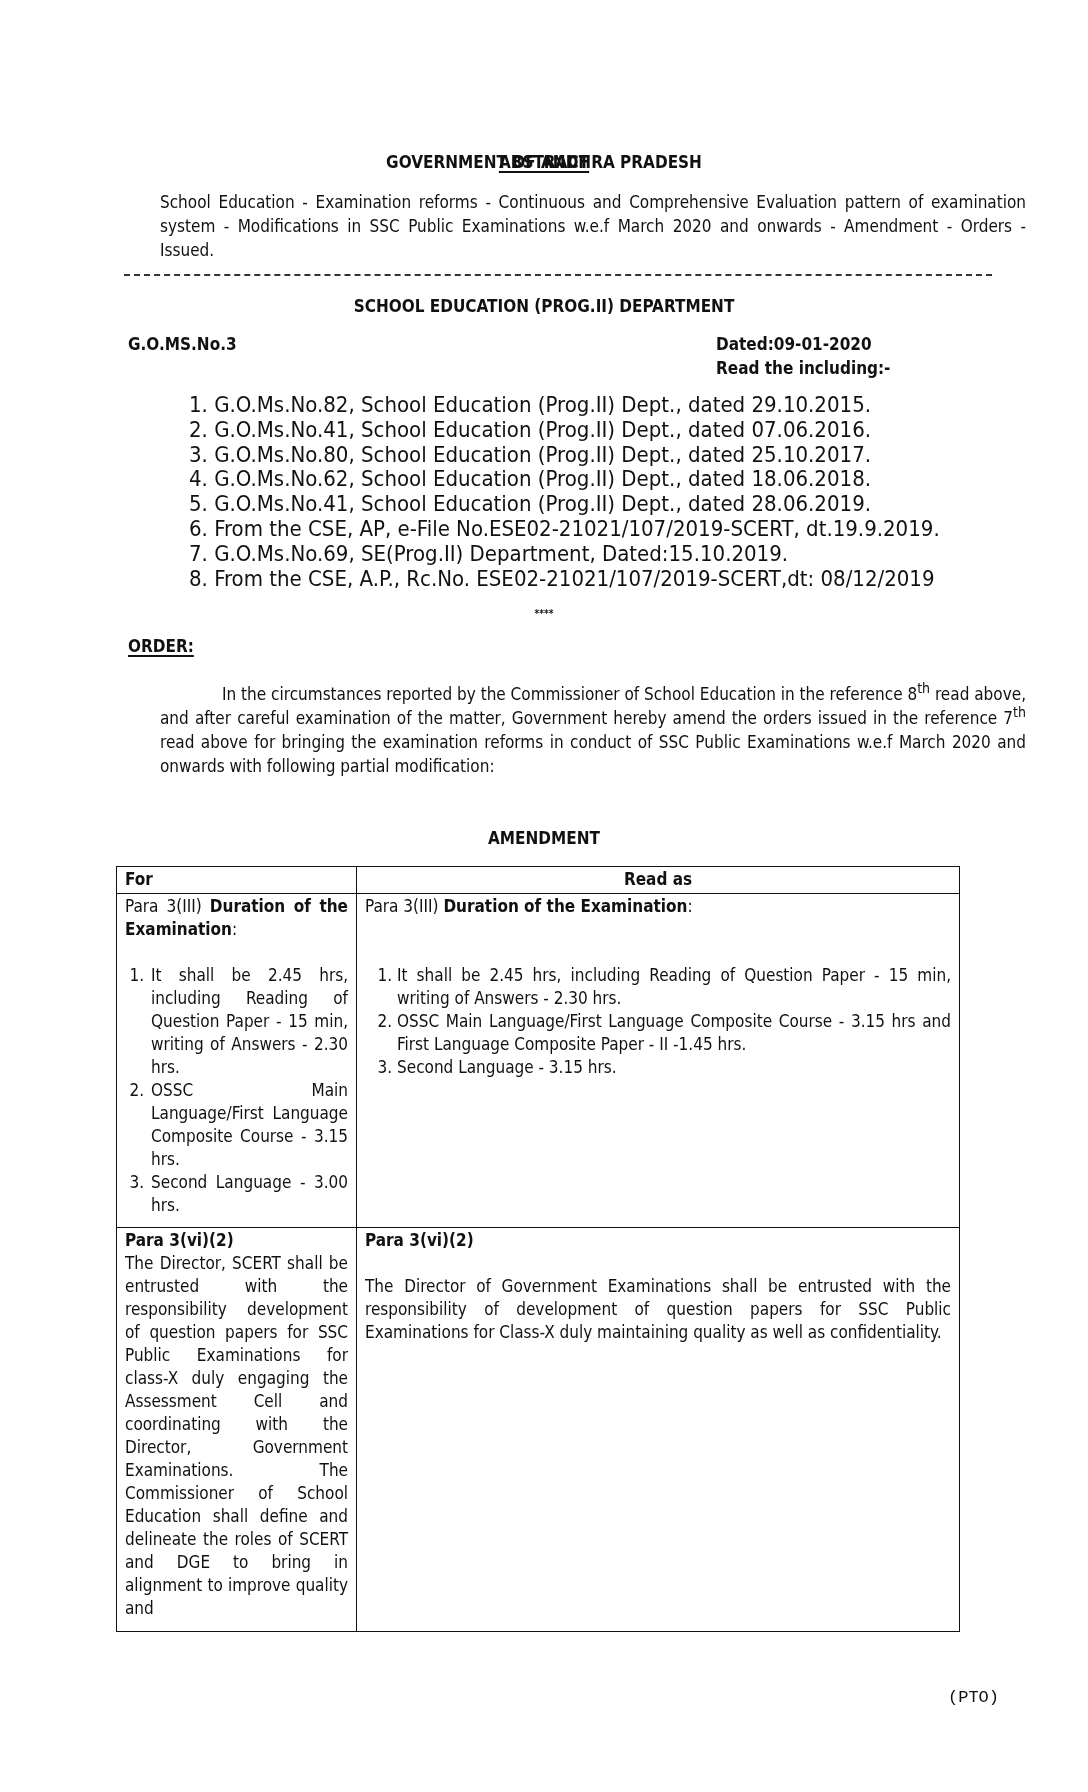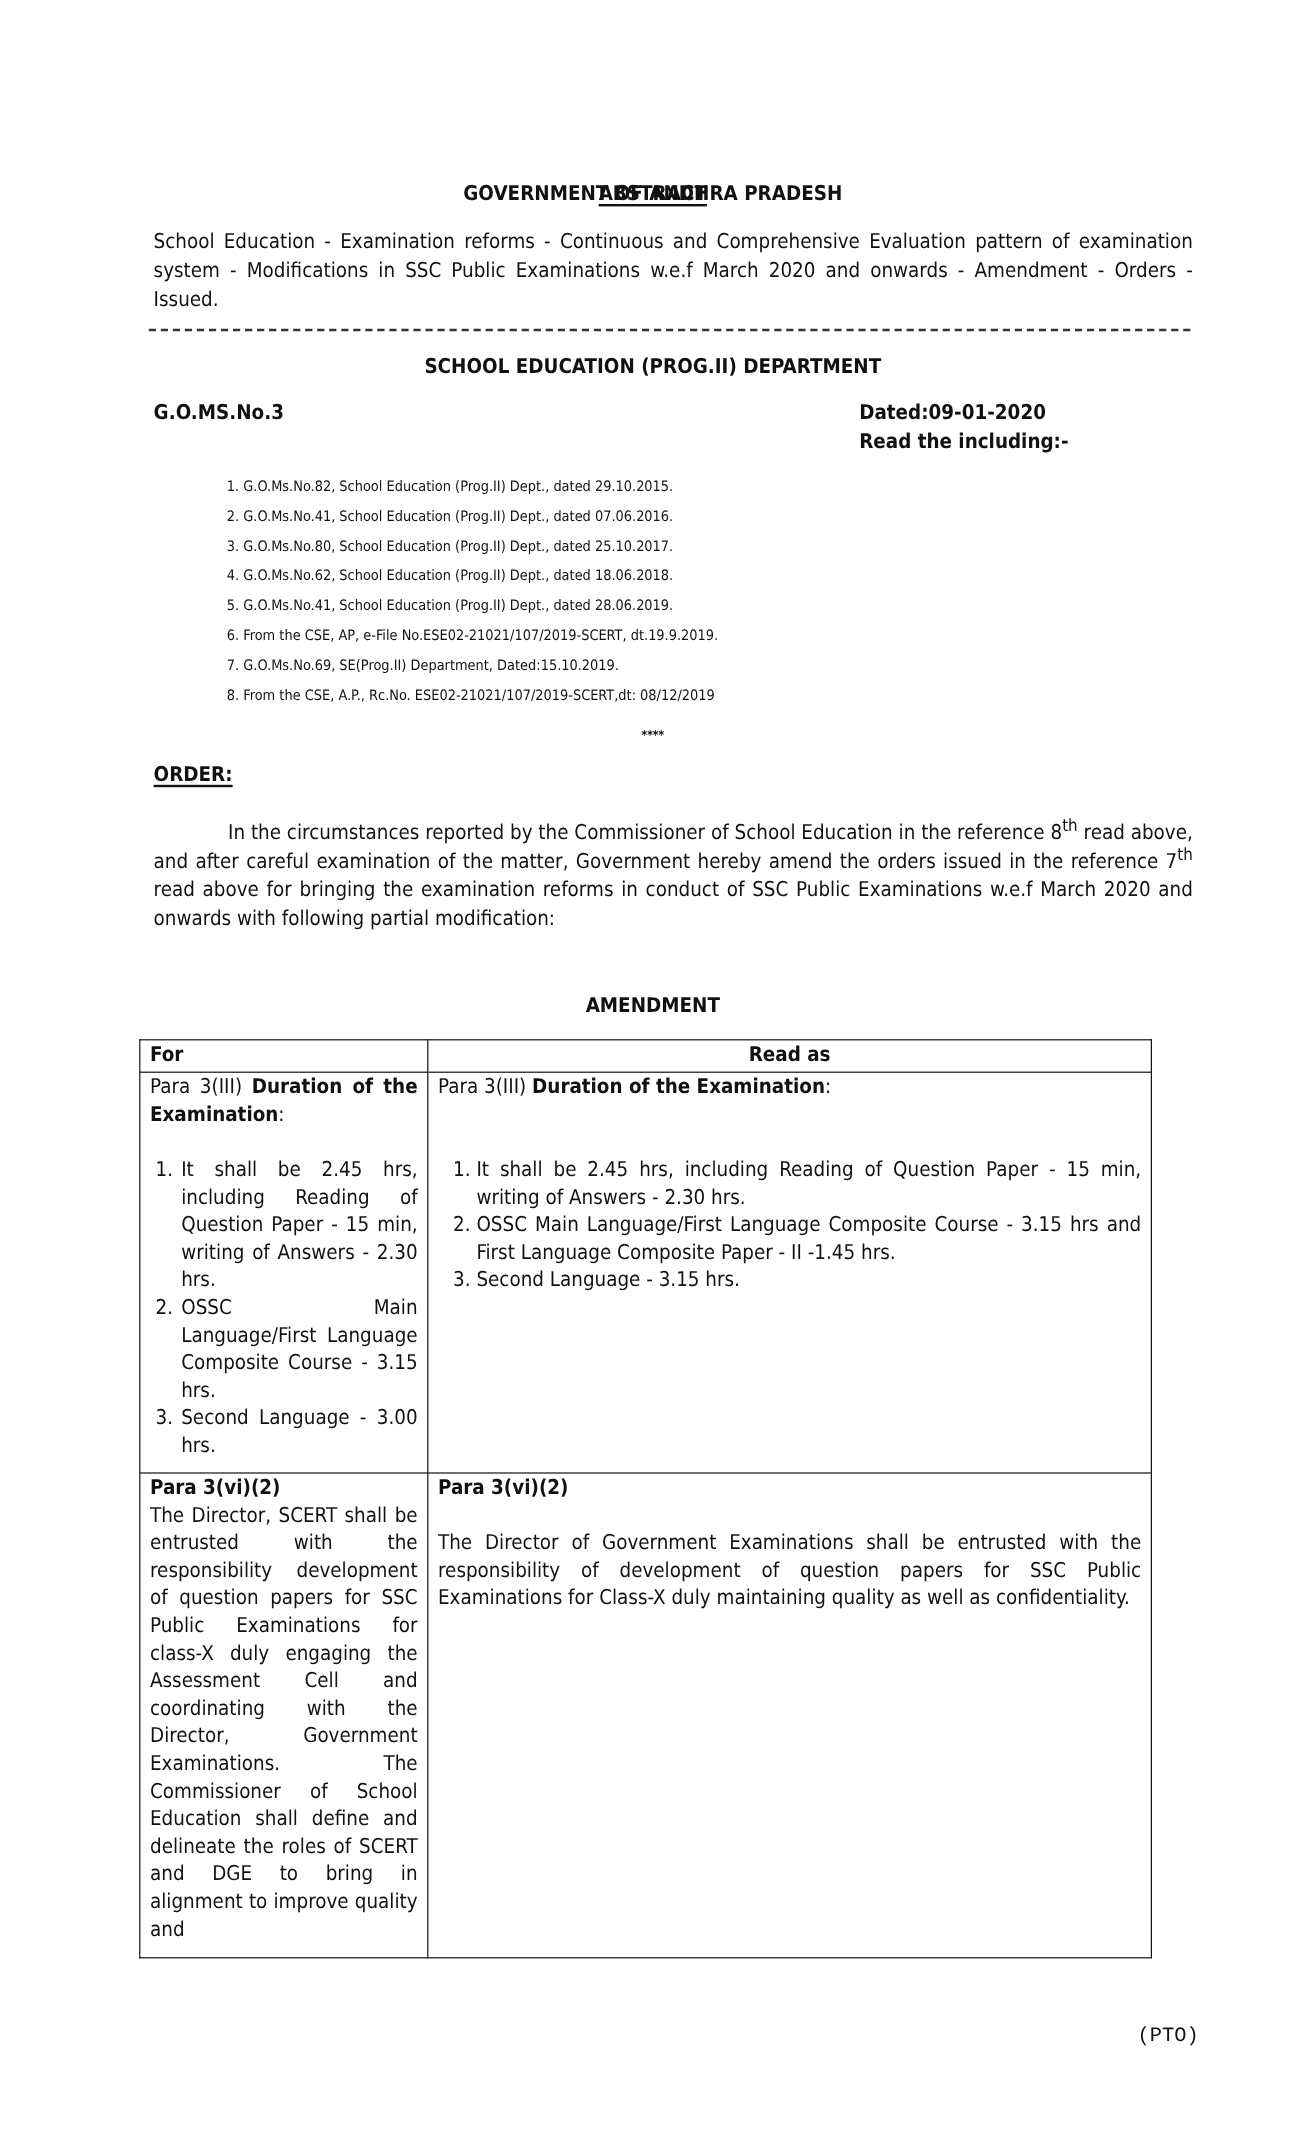--- a/index.html
+++ b/index.html
@@ -3,32 +3,32 @@
 <meta charset="utf-8">
 <style>
   html, body { margin: 0; padding: 0; background: #ffffff; }
   body { width: 1088px; height: 1792px; position: relative; overflow: hidden;
          font-family: "DejaVu Sans Condensed", "DejaVu Sans", sans-serif; color: #111; }
   .page { position: absolute; left: 0; top: 0; width: 1088px; height: 1792px; }
   .abs { position: absolute; }
   .fs { font-size: 17px; line-height: 24px; font-stretch: condensed; }
   .bold { font-weight: bold; }
   .center { text-align: center; }
-  .justify { text-align: justify; text-align-last: left; }
+  .justify { text-align: justify; text-align-last: left; margin-left: 32px; }
   .ul { text-decoration: underline; text-underline-offset: 3px; text-decoration-thickness: 2px; }
   #header-gov { left: 0; width: 1088px; top: 126px; margin-top: 24px; }
   #header-abstract { left: 0; width: 1088px; top: 150px; }
   #subject { left: 128px; width: 866px; top: 190px; }
   #dashes { left: 124px; width: 868px; top: 274px; height: 0; border-top: 2px dashed #333; }
   #dept { left: 0; width: 1088px; top: 294px; }
   #go-number { left: 128px; top: 332px; }
   #dated { left: 716px; top: 332px; }
   #read-following { left: 716px; top: 356px; }
   #refs { left: 189px; top: 393px; width: 800px; margin: 0; padding: 0; list-style: none; }
-  #refs li { font-size: 12px; line-height: 24.8px; white-space: nowrap; }
+  #refs li { font-size: 22px; line-height: 24.8px; white-space: nowrap; }
   #stars { left: 0; width: 1088px; top: 608px; font-size: 10px; font-weight: bold; }
   #order-heading { left: 128px; top: 634px; }
   #order-para { left: 128px; width: 866px; top: 682px; text-indent: 62px; }
   #order-para sup { font-size: 14px; line-height: 0; }
   #amend-heading { left: 0; width: 1088px; top: 826px; }
   table#amend { position: absolute; left: 116px; top: 866px; width: 843px;
                 border-collapse: collapse; table-layout: fixed; }
   #amend td { border: 1.6px solid #111; vertical-align: top; padding: 1px 8px 2px 8px;
               font-size: 17px; line-height: 23px; }
   #amend col.c1 { width: 240px; }

